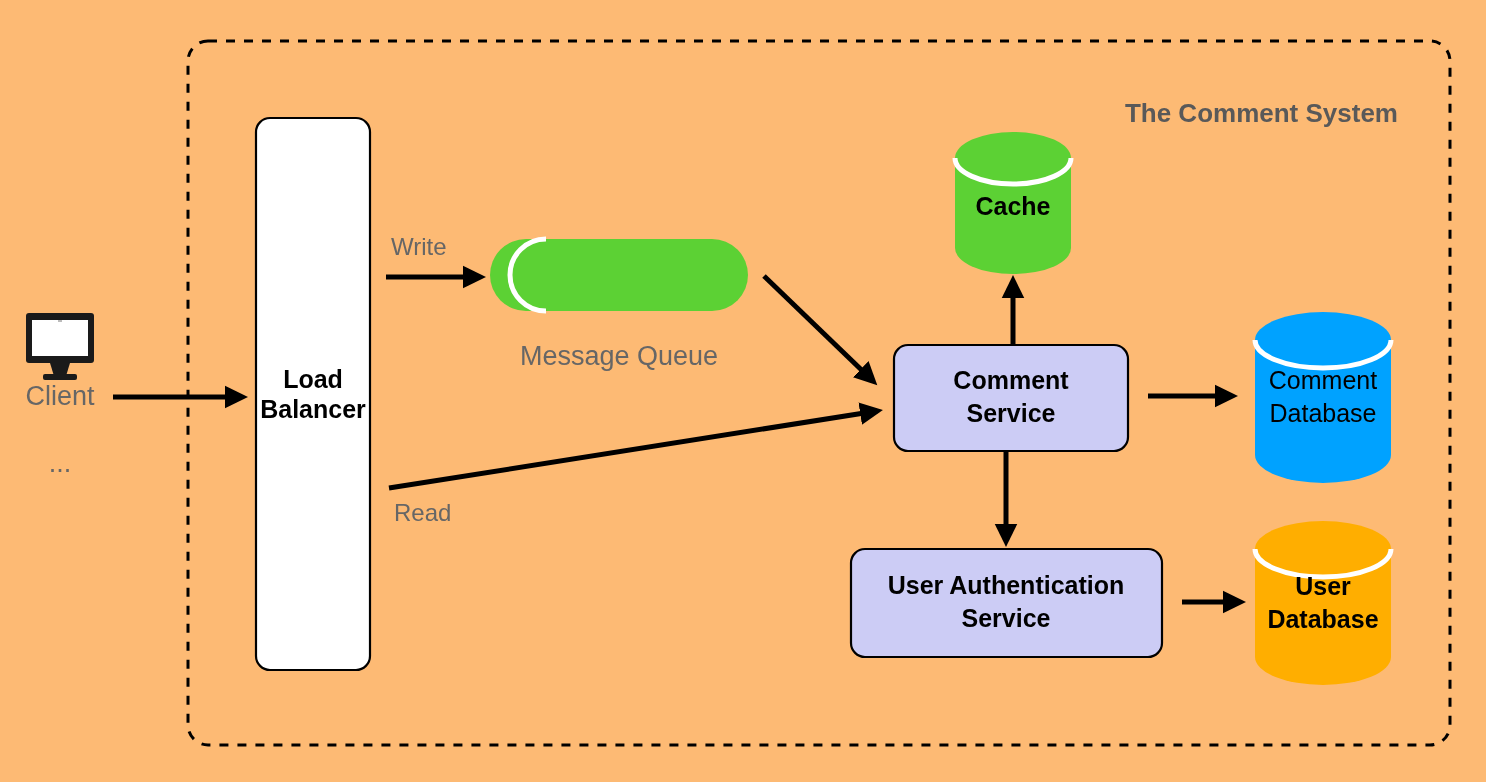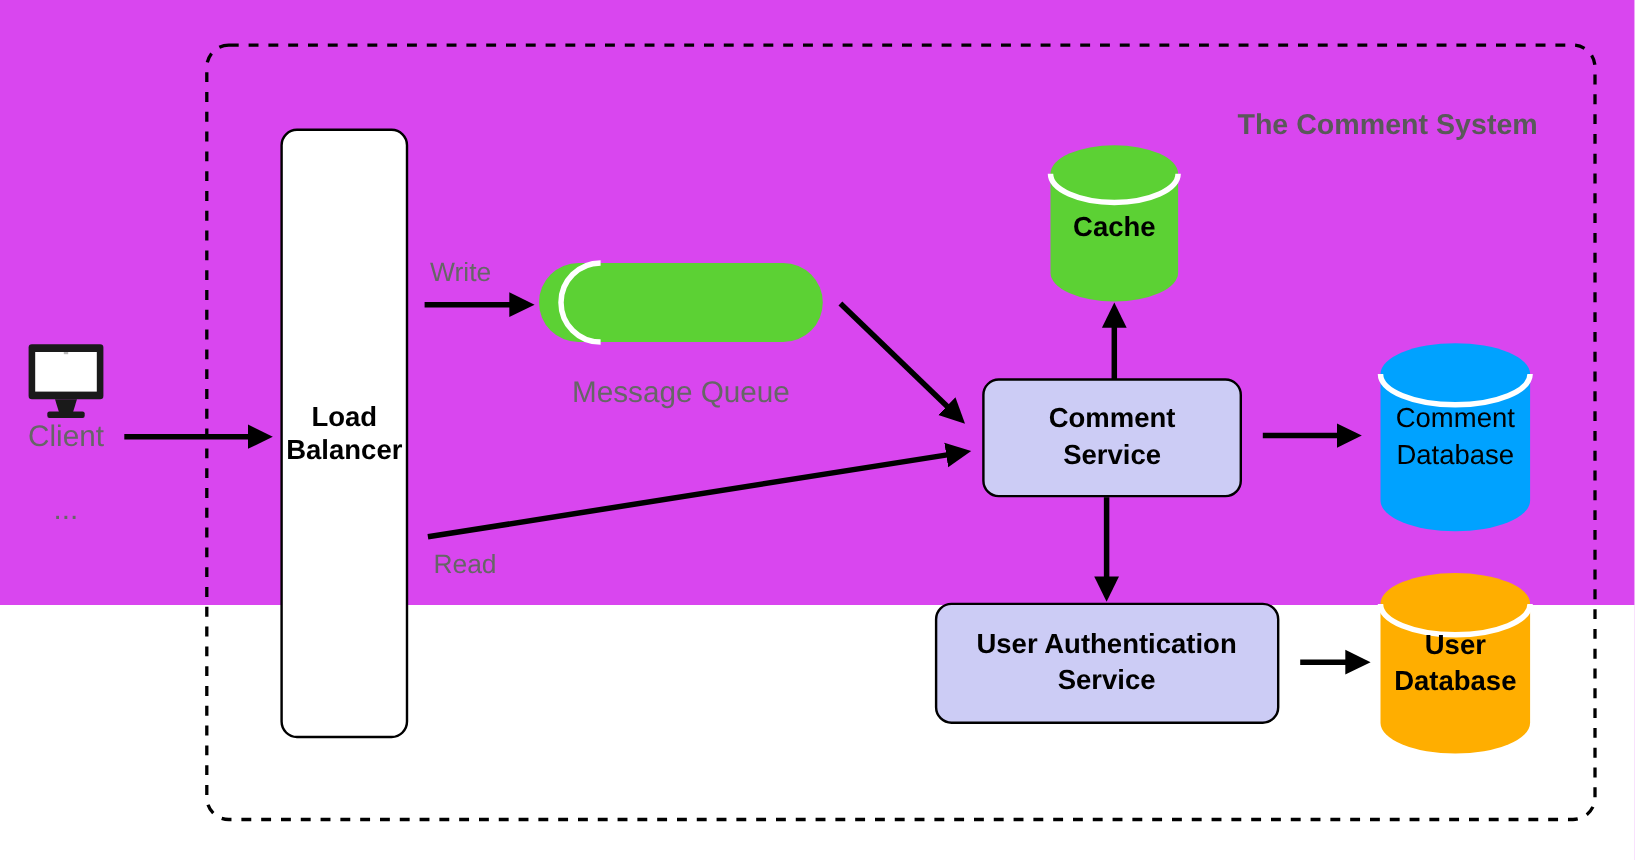--- a/index.html
+++ b/index.html
@@ -9,22 +9,22 @@
   }
   body {
     width: 1486px;
     height: 782px;
     overflow: hidden;
     font-family: "Liberation Sans", sans-serif;
   }
   #diagram-root {
     position: relative;
     width: 1486px;
-    height: 550px;
-    background: #d946ef;
+    height: 782px;
+    background: #fdba74;
   }
   svg.diagram {
     display: block;
     width: 1486px;
     height: 782px;
   }
   text {
     font-family: "Liberation Sans", sans-serif;
     dominant-baseline: middle;
   }

